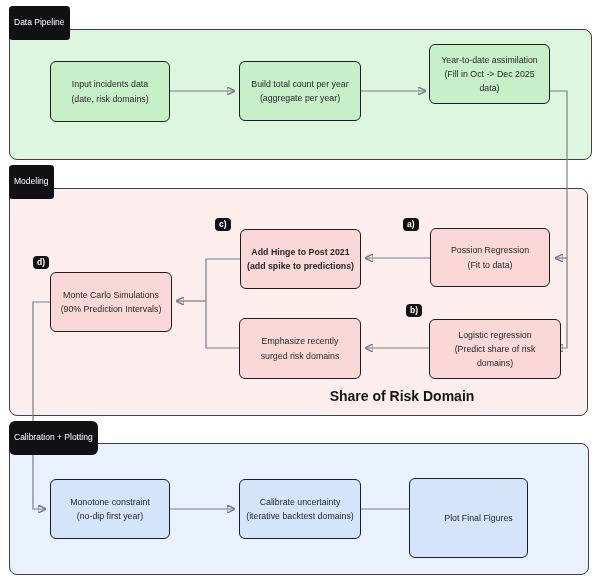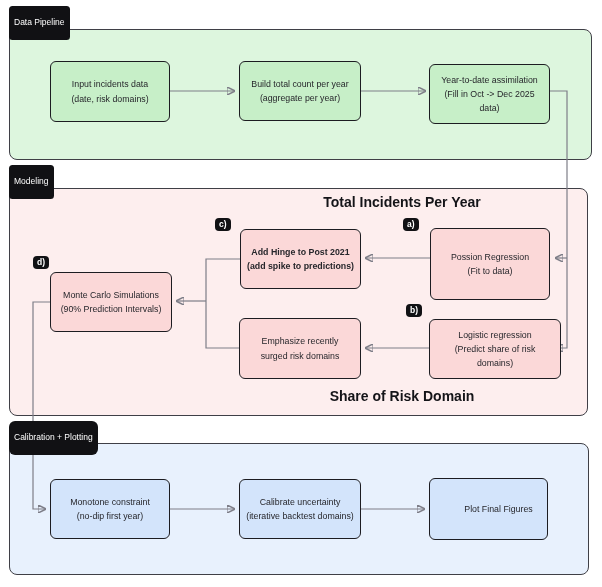--- a/index.html
+++ b/index.html
@@ -63,47 +63,46 @@
     <path d="M206,301 H177" marker-end="url(#arrow)"></path>
     <path d="M50,302 H33 V509 H45" marker-end="url(#arrow)"></path>
     <path d="M170,509 H234" marker-end="url(#arrow)"></path>
     <path d="M361,509 H424" marker-end="url(#arrow)"></path>
   </svg>
 
   <div class="pill" style="left:9px;top:6px;">Data Pipeline</div>
   <div class="pill" style="left:9px;top:165px;">Modeling</div>
   <div class="pill" style="left:9px;top:421px;border-radius:6px;">Calibration + Plotting</div>
 
-  <div class="heading" style="left:280px;top:194px;">Total Incidents Per Year</div>
   <div class="heading" style="left:280px;top:388px;">Share of Risk Domain</div>
 
   <div class="badge" style="left:403px;top:218px;">a)</div>
   <div class="badge" style="left:406px;top:304px;">b)</div>
   <div class="badge" style="left:215px;top:218px;">c)</div>
   <div class="badge" style="left:33px;top:256px;">d)</div>
 
   <div class="node green" style="left:50px;top:61px;width:120px;height:61px;">Input incidents data
 (date, risk domains)</div>
   <div class="node green" style="left:239px;top:61px;width:122px;height:60px;">Build total count per year
 (aggregate per year)</div>
-  <div class="node green" style="left:429px;top:64px;width:121px;height:60px;">Year-to-date assimilation
+  <div class="node green" style="left:429px;top:44px;width:121px;height:60px;">Year-to-date assimilation
 (Fill in Oct -&gt; Dec 2025
 data)</div>
 
-  <div class="node pink" style="left:430px;top:228px;width:120px;height:72px;border-radius:6px;">Possion Regression
+  <div class="node pink" style="left:430px;top:228px;width:120px;height:59px;border-radius:6px;">Possion Regression
 (Fit to data)</div>
   <div class="node pink" style="left:429px;top:319px;width:132px;height:60px;">Logistic regression
 (Predict share of risk
 domains)</div>
   <div class="node pink" style="left:240px;top:229px;width:121px;height:60px;font-weight:bold;">Add Hinge to Post 2021
 (add spike to predictions)</div>
   <div class="node pink" style="left:239px;top:318px;width:122px;height:61px;">Emphasize recently
 surged risk domains</div>
   <div class="node pink" style="left:50px;top:272px;width:122px;height:60px;">Monte Carlo Simulations
 (90% Prediction Intervals)</div>
 
   <div class="node blue" style="left:50px;top:479px;width:120px;height:60px;">Monotone constraint
 (no-dip first year)</div>
   <div class="node blue" style="left:239px;top:479px;width:122px;height:60px;">Calibrate uncertainty
 (iterative backtest domains)</div>
-  <div class="node blue" style="left:429px;top:478px;width:119px;height:62px;padding-left:20px;">Plot Final Figures</div>
+  <div class="node blue" style="left:409px;top:478px;width:119px;height:80px;padding-left:20px;">Plot Final Figures</div>
 
 </div>
 
 </body></html>

